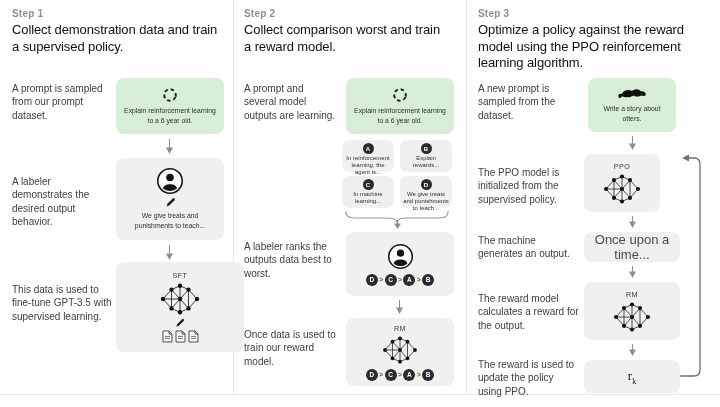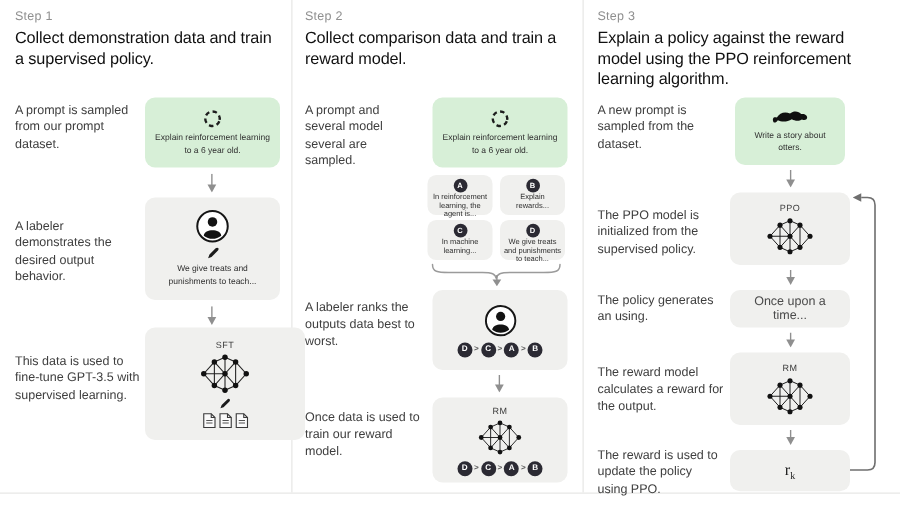--- a/index.html
+++ b/index.html
@@ -4,21 +4,21 @@
 <style>
   * { margin:0; padding:0; box-sizing:border-box; }
   html,body { width:720px; height:407px; background:#fff; overflow:hidden;
     font-family:"Liberation Sans","DejaVu Sans",sans-serif; }
   #canvas { position:relative; width:720px; height:407px; background:#fff; }
 
   .vdiv { position:absolute; top:0; width:1px; height:394px; background:var(--divider,#e8e8e6); }
   .hdiv { position:absolute; left:0; top:394px; width:720px; height:1px; background:var(--divider,#e8e8e6); }
 
   .col { position:absolute; top:8px; }
-  .step-label { font-size:10px; color:var(--step_label_text,#8f8f8f); letter-spacing:.2px; }
+  .step-label { font-size:10px; color:var(--step_label_text,#8f8f8f); letter-spacing:.2px;font-weight:bold; }
   .title { position:absolute; left:0; top:14px; font-size:13px; font-weight:normal;
     color:var(--title_text,#101010); line-height:1.28; letter-spacing:-.1px; }
   .caption { position:absolute; font-size:10px; color:var(--caption_text,#3e3e3e); line-height:1.34; }
 
   .box { position:absolute; border-radius:8px; display:flex; flex-direction:column;
     align-items:center; justify-content:center; text-align:center; padding:5px 6px; }
   .green { background:var(--green_box,#d7efd7); }
   .gray  { background:var(--gray_box,#f0f0ee); }
   .boxtext { font-size:6.8px; color:#2f2f2f; line-height:1.4; margin-top:3px; }
   .mlabel  { font-size:7.2px; color:#3b3b3b; letter-spacing:.4px; margin-bottom:2px; }
@@ -30,21 +30,21 @@
 
   .badge { width:12px; height:12px; border-radius:50%; background:var(--badge,#2b2a33);
     color:#fff; font-size:6.5px; font-weight:bold; display:flex; align-items:center;
     justify-content:center; flex:none; }
   .minibox .badge { width:11px; height:11px; font-size:6px; }
   .rank { display:flex; align-items:center; gap:1.5px; margin-top:4px; }
   .rank .sep { font-size:6.5px; color:#5c5c5c; font-weight:bold; }
 
   .arrow { position:absolute; }
   .docrow { display:flex; gap:2px; margin-top:2px; }
-  .outtext { font-size:10px; color:#4a4a4a;text-align:center; }
+  .outtext { font-size:13px; color:#4a4a4a;text-align:center; }
   .rk { font-family:"Liberation Serif","DejaVu Serif",serif; 
     font-size:13px; color:#222; }
   .rk sub { font-size:8px; }
 </style>
 </head>
 <body>
 
 <div id="canvas">
 
   <div class="vdiv" style="left:233px"></div>
@@ -143,23 +143,23 @@
           <path d="M7 1 V4 H10" fill="none" stroke="#3a3a3a" stroke-width="0.9"></path>
           <line x1="3" y1="6.4" x2="8" y2="6.4" stroke="#3a3a3a" stroke-width="0.7"></line>
           <line x1="3" y1="8.4" x2="8" y2="8.4" stroke="#3a3a3a" stroke-width="0.7"></line>
         </svg>
       </div>
     </div>
   </div>
 
   <div class="col" style="left:244px;width:212px">
     <div class="step-label">Step 2</div>
-    <div class="title" style="width:206px">Collect comparison data and train a reward model.</div>
-
-    <div class="caption" style="left:0;top:74px;width:92px">A prompt and several model several are sampled.</div>
+    <div class="title" style="width:206px">Collect comparison worst and train a reward model.</div>
+
+    <div class="caption" style="left:0;top:74px;width:92px">A prompt and several model outputs are learning.</div>
     <div class="caption" style="left:0;top:232px;width:104px">A labeler ranks the outputs data best to worst.</div>
     <div class="caption" style="left:0;top:320px;width:96px">Once data is used to train our reward model.</div>
 
     <div class="box green" style="left:102px;top:70px;width:108px;height:56px">
       <svg width="16" height="16" viewBox="0 0 16 16">
         <circle cx="8" cy="8" r="5.8" fill="none" stroke="#1d1d1d" stroke-width="1.9" stroke-dasharray="3.6 2.7" transform="rotate(20 8 8)"></circle>
       </svg>
       <div class="boxtext">Explain reinforcement learning to a 6 year old.</div>
     </div>
 
@@ -251,41 +251,41 @@
         <span class="sep">&gt;</span>
         <span class="badge">A</span>
         <span class="sep">&gt;</span>
         <span class="badge">B</span>
       </div>
     </div>
   </div>
 
   <div class="col" style="left:478px;width:228px">
     <div class="step-label">Step 3</div>
-    <div class="title" style="width:222px">Explain a policy against the reward model using the PPO reinforcement learning algorithm.</div>
+    <div class="title" style="width:222px">Optimize a policy against the reward model using the PPO reinforcement learning algorithm.</div>
 
     <div class="caption" style="left:0;top:74px;width:100px">A new prompt is sampled from the dataset.</div>
     <div class="caption" style="left:0;top:158px;width:104px">The PPO model is initialized from the supervised policy.</div>
-    <div class="caption" style="left:0;top:226px;width:104px">The policy generates an using.</div>
+    <div class="caption" style="left:0;top:226px;width:104px">The machine generates an output.</div>
     <div class="caption" style="left:0;top:284px;width:108px">The reward model calculates a reward for the output.</div>
     <div class="caption" style="left:0;top:350px;width:102px">The reward is used to update the policy using PPO.</div>
 
     <div class="box green" style="left:110px;top:70px;width:88px;height:54px">
       <svg width="30" height="15" viewBox="0 0 32 16">
         <path d="M2 12.5 C0.5 9.5 2 7.5 4.8 8.6 C7 4.4 12 3.2 16 5.2 C19 2.6 23.5 3 25.5 5.6 C28.5 5 31 6.8 30.6 9 C30.3 10.8 28 11 26.2 10.2 C23.5 12 20 11.4 17.6 10 C13.5 12.6 8.5 12.4 5.6 10.8 C4.6 12.4 3 13.2 2 12.5 Z" fill="#0f0f0f"></path>
       </svg>
       <div class="boxtext">Write a story about otters.</div>
     </div>
 
     <svg class="arrow" style="left:149.5px;top:128px" width="9" height="14">
       <line x1="4.5" y1="0" x2="4.5" y2="8.5" stroke="#8f8f8f" stroke-width="1.1"></line>
       <path d="M1 7.5 L4.5 14 L8 7.5 Z" fill="#8f8f8f"></path>
     </svg>
 
-    <div class="box gray" style="left:106px;top:146px;width:96px;height:58px">
+    <div class="box gray" style="left:106px;top:146px;width:76px;height:58px">
       <div class="mlabel">PPO</div>
       <svg width="40" height="32" viewBox="0 0 44 36">
         <g stroke="#1f1f1f" stroke-width="0.9">
           <line x1="4" y1="18" x2="13" y2="8"></line>
             <line x1="4" y1="18" x2="13" y2="28"></line>
             <line x1="4" y1="18" x2="22" y2="18"></line>
           <line x1="13" y1="8" x2="22" y2="4"></line>
             <line x1="13" y1="8" x2="22" y2="18"></line>
             <line x1="13" y1="28" x2="22" y2="18"></line>
           <line x1="13" y1="28" x2="22" y2="32"></line>

